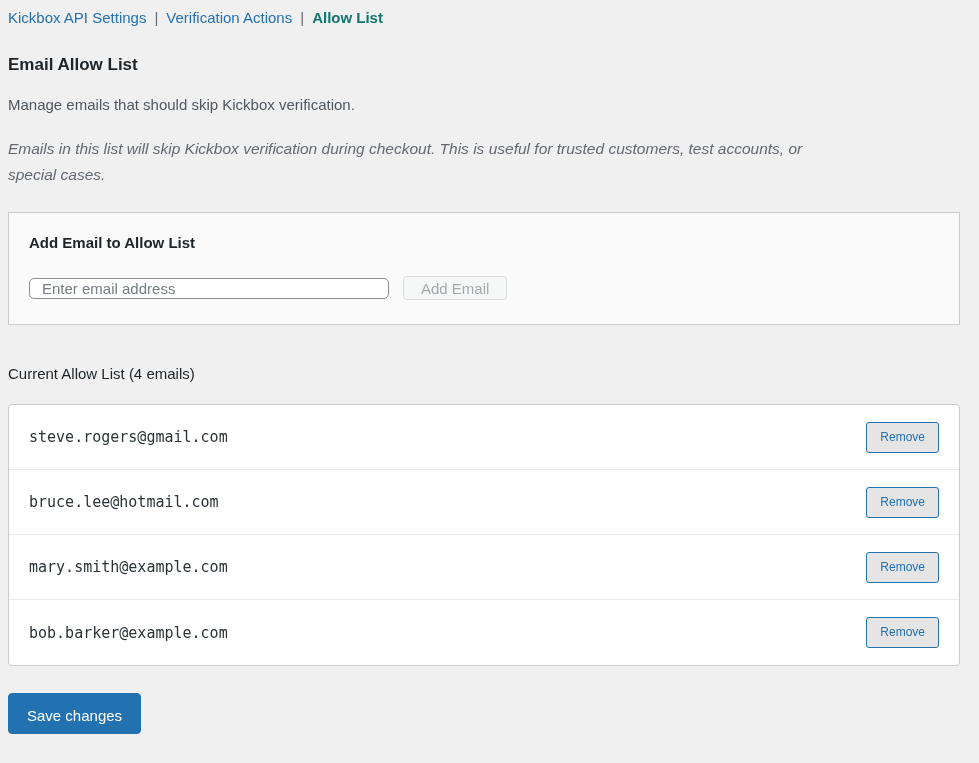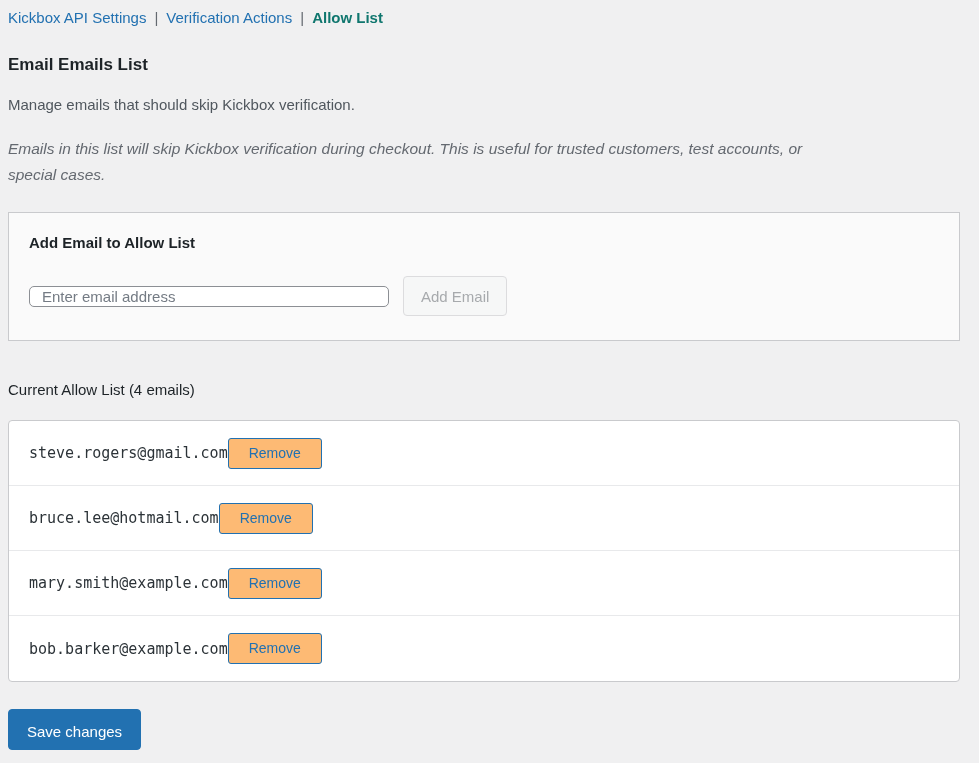--- a/index.html
+++ b/index.html
@@ -40,50 +40,50 @@
   .email-input {
     width: 360px; height: 21px;
     border: 1px solid #8c8f94; border-radius: 5px;
     padding: 0 12px;
     font-family: "Liberation Sans", sans-serif;
     font-size: 15px; color: #2c3338; background: #fff;
     outline: none;
   }
   .email-input::placeholder { color: #747b84; opacity: 1; }
   .btn-disabled {
-    margin-left: 14px; height: 40px; padding: 0 17px;
+    margin-left: 14px; height: 24px; padding: 0 17px;
     background: #f6f7f7; border: 1px solid #dcdcde; border-radius: 4px;
     color: #a7aaad; font-family: "Liberation Sans", sans-serif; font-size: 15px;
     cursor: default;
   }
 
   
   .list-heading { margin: 40px 0 0 0; font-size: 15px; line-height: 18px; font-weight: 400; color: #1d2327; }
   .email-list {
     margin-top: 21px;
     background: #ffffff;
     border: 1px solid #c9cacd;
     border-radius: 4px;
     overflow: hidden;
   }
   .email-row {
     height: 65px; padding: 0 20px;
-    display: flex; align-items: center; justify-content: flex-start;
+    display: flex; align-items: center; justify-content: space-between;
   }
   .email-row:not(:last-child) { border-bottom: 1px solid #e8e9eb; }
   .email-text {
     font-family: "DejaVu Sans Mono", "Liberation Mono", monospace;
     font-size: 15px; color: #2c3338;
   }
   .btn-remove {
-    background: #fdba74;
+    background: #e5e5e5;
     border: 1px solid #2271b1; border-radius: 3px;
     color: #2271b1;
-    font-family: "Liberation Sans", sans-serif; font-size: 14px;
-    padding: 5px 20px; line-height: 19px;
+    font-family: "Liberation Sans", sans-serif; font-size: 12px;
+    padding: 5px 13px; line-height: 19px;
     cursor: pointer;
   }
 
   
   .btn-primary {
     margin-top: 27px;
     background: #2271b1; border: 1px solid #2271b1; border-radius: 4px;
     color: #ffffff;
     font-family: "Liberation Sans", sans-serif; font-size: 15px;
     height: 41px; padding: 13px 18px;
@@ -92,21 +92,21 @@
 </style>
 </head>
 <body>
 
 <div class="wrap">
 
   <div class="tabs">
     <a class="tab-link" href="#">Kickbox API Settings</a><span class="tab-sep">|</span><a class="tab-link" href="#">Verification Actions</a><span class="tab-sep">|</span><span class="tab-current">Allow List</span>
   </div>
 
-  <h1 class="page-title">Email Emails List</h1>
+  <h1 class="page-title">Email Allow List</h1>
 
   <p class="subtitle">Manage emails that should skip Kickbox verification.</p>
 
   <p class="note"><span>Emails in this list will skip Kickbox verification during checkout. This is useful for trusted customers, test accounts, or</span><br><span>special cases.</span></p>
 
   <div class="panel">
     <h2 class="panel-heading">Add Email to Allow List</h2>
     <div class="panel-row">
       <input class="email-input" type="text" placeholder="Enter email address" style="">
       <button class="btn-disabled" disabled="">Add Email</button>

